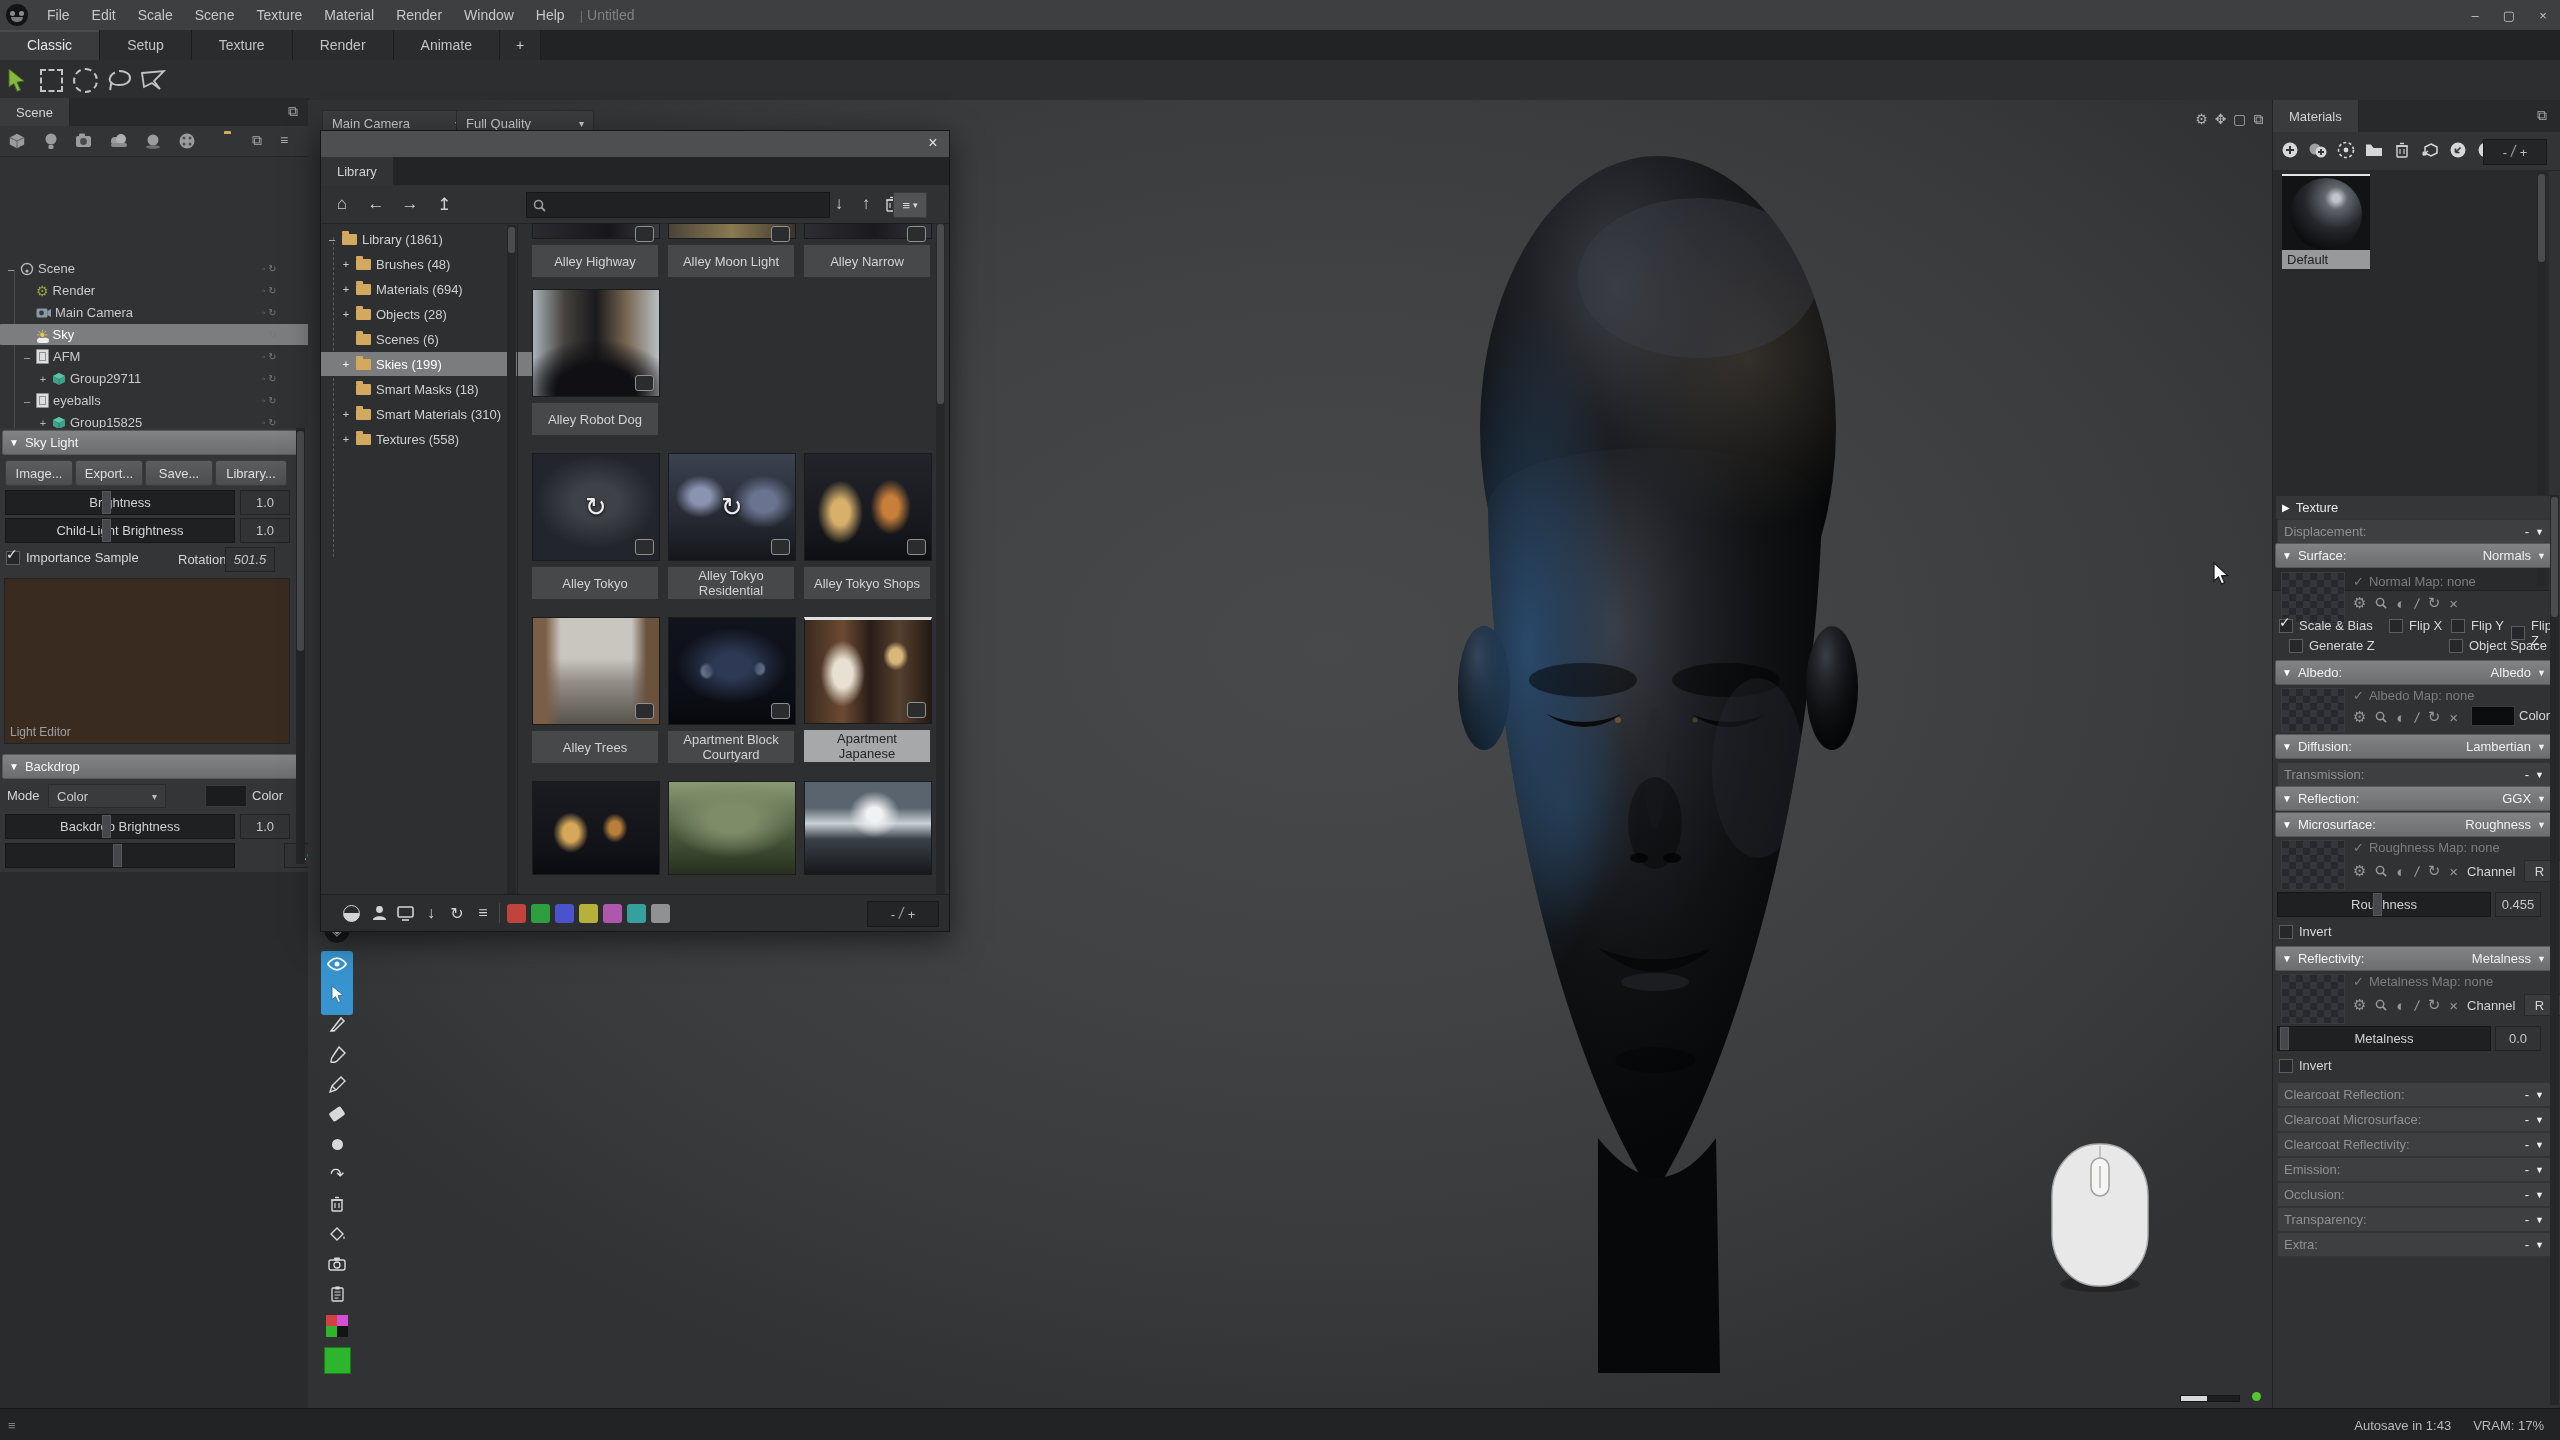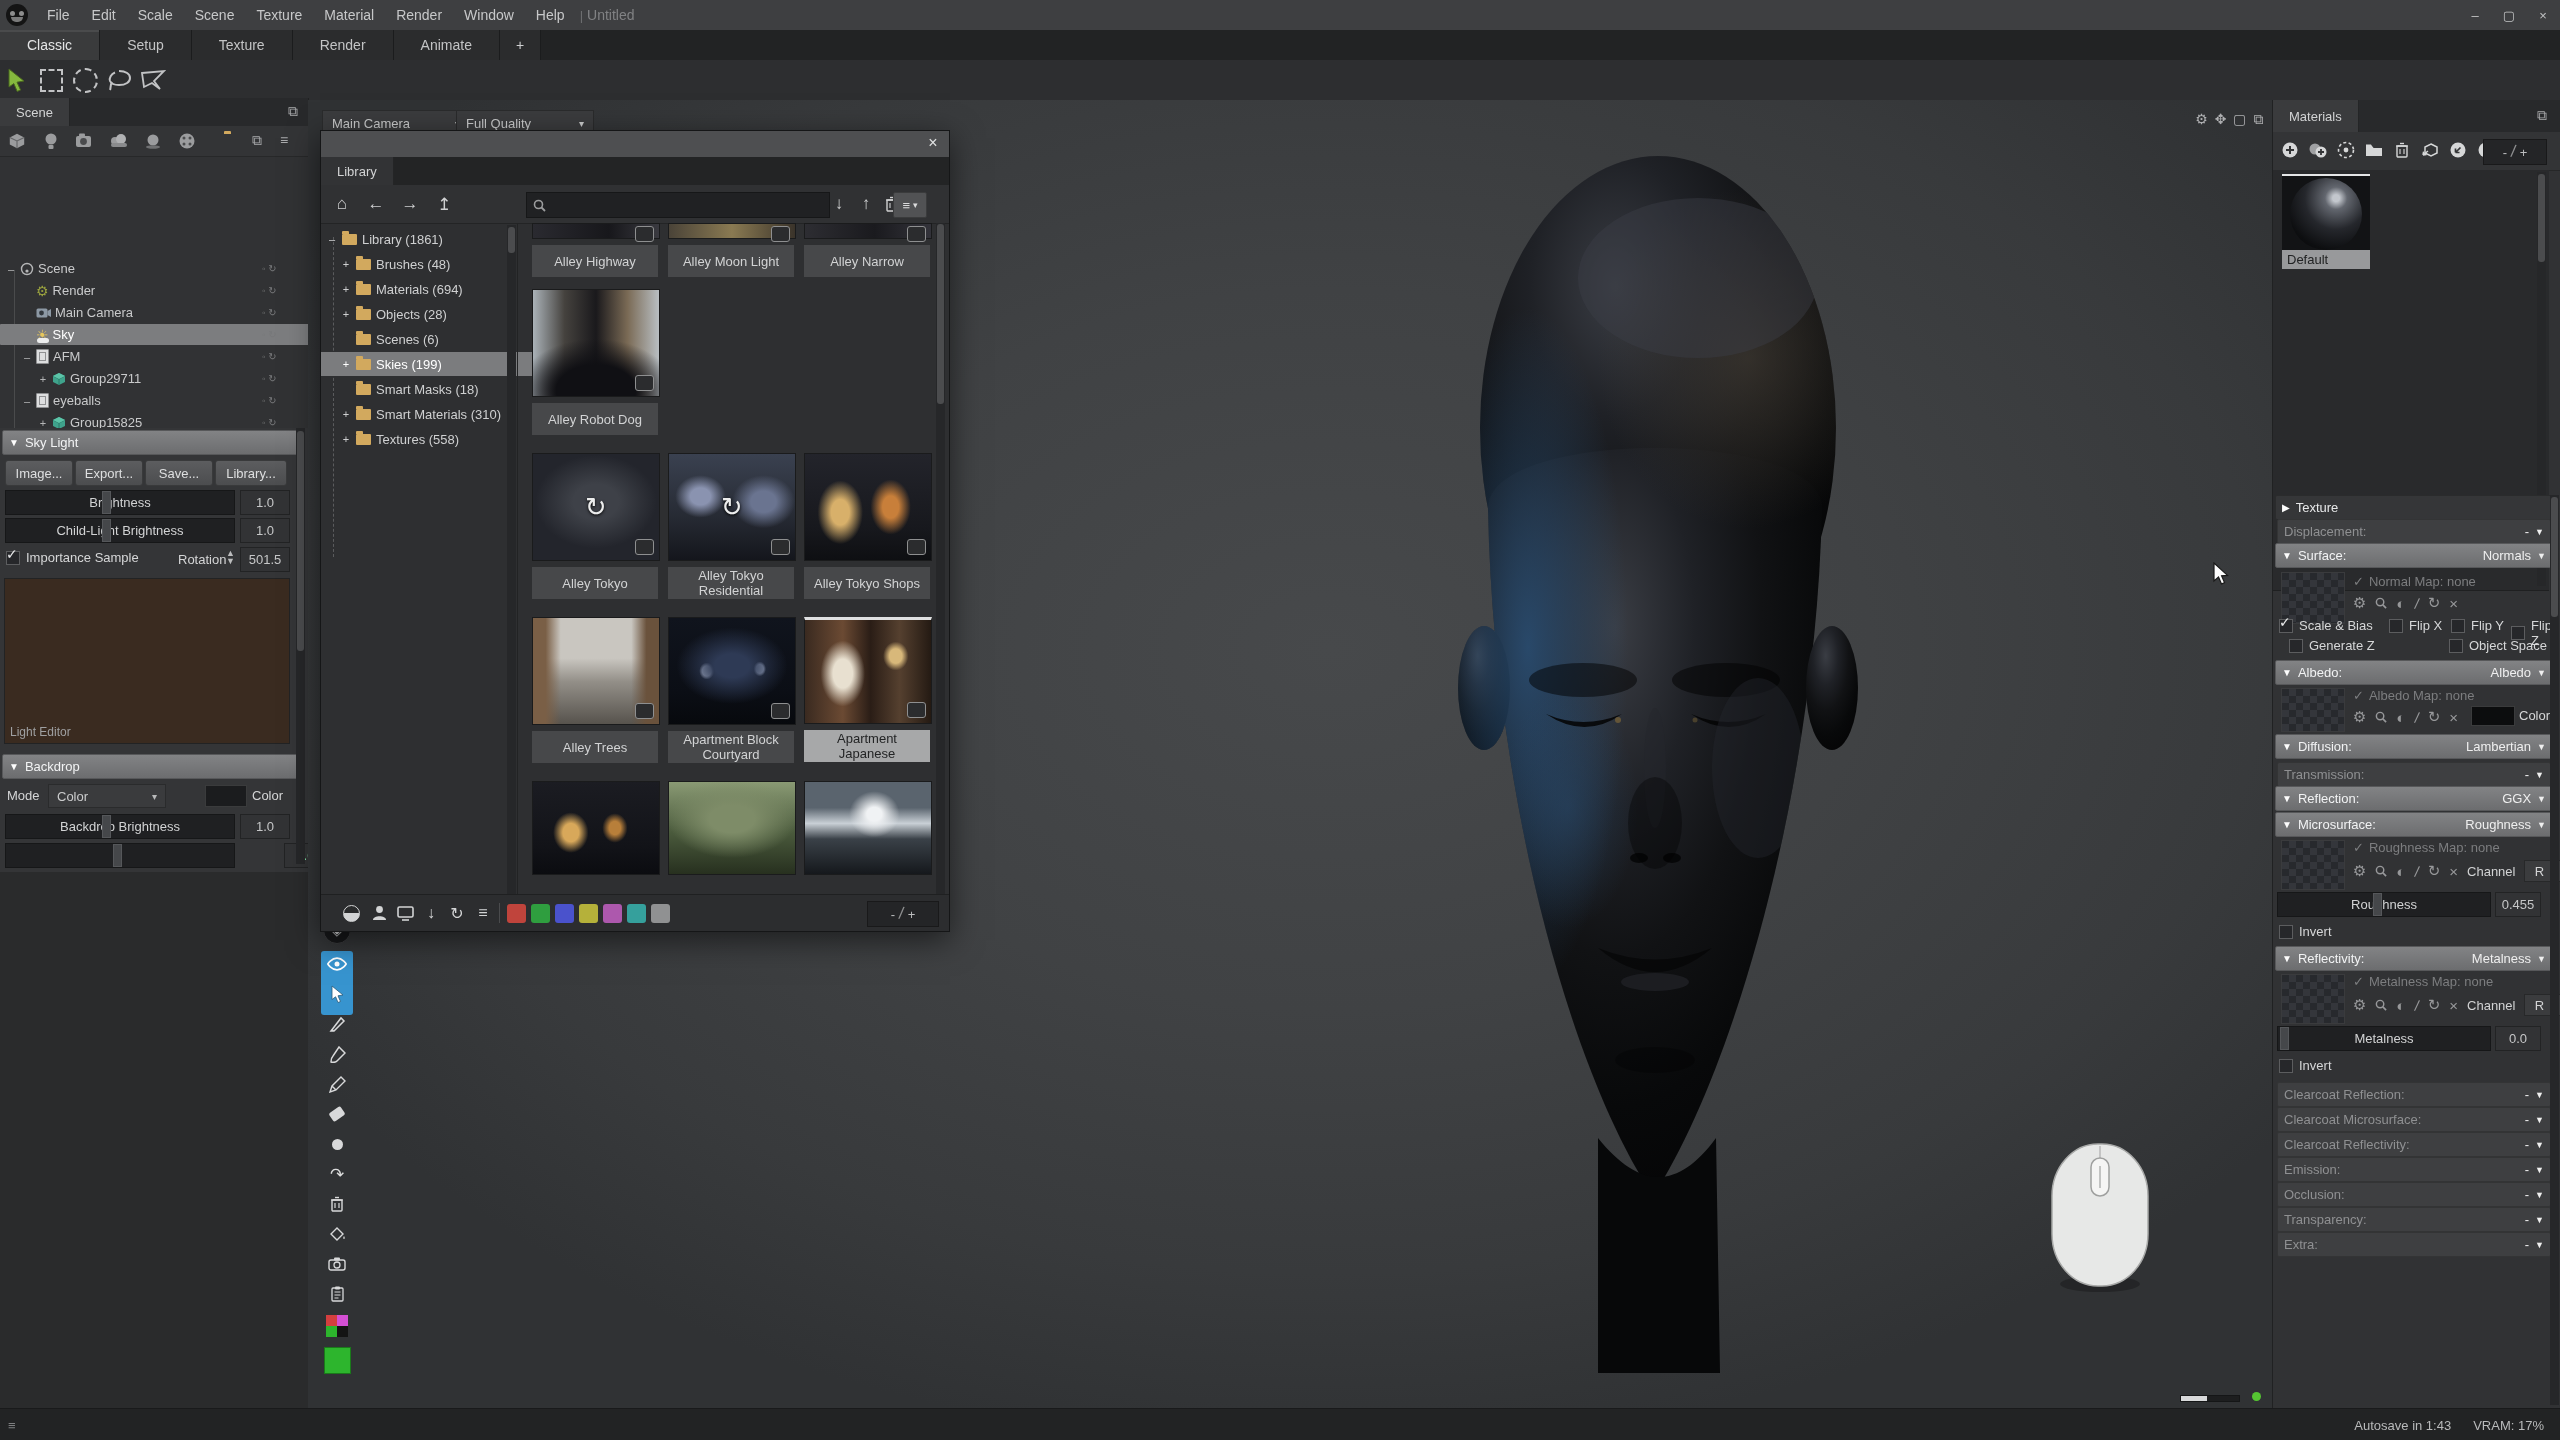--- a/index.html
+++ b/index.html
@@ -352,21 +352,21 @@
       <span class="handle" style="left:42%;"></span>
         <span>Child-Light Brightness</span>
     </div>
     <div class="valbox" style="position:absolute;left:240px;top:90px;width:48px;">1.0</div>
     <div class="ckrow" style="position:absolute;left:6px;top:122px;">
       <span class="cb on"></span>
         <span>Importance Sample</span>
     </div>
     <span class="abs" style="left:178px;top:124px;color:#d4d5d6;">Rotation</span>
     <span class="abs" style="left:226px;top:121px;color:#bcbdbe;font-size:9px;line-height:8px;text-align:center;">▲<br>▼</span>
-    <div class="valbox" style="position:absolute;left:240px;top:119px;width:48px;">501.5</div>
+    <div class="valbox" style="position:absolute;left:225px;top:119px;width:48px;font-style:italic;">501.5</div>
     <div class="abs" style="left:4px;top:150px;width:284px;height:164px;border:1px solid #222324;
       background:
         radial-gradient(55px 70px at 26% 46%, #ece4d2 0 40%, rgba(236,228,210,0) 72%),
         radial-gradient(36px 56px at 13% 55%, #cfae80 0 40%, rgba(0,0,0,0) 70%),
         radial-gradient(80px 90px at 73% 42%, #8a6a4a 0 35%, rgba(0,0,0,0) 75%),
         radial-gradient(40px 60px at 90% 50%, #bfa079 0 35%, rgba(0,0,0,0) 70%),
         linear-gradient(180deg, #2b2018 0%, #4a362a 35%, #5d4433 55%, #3a2a20 80%, #191California2%, #1c140f 100%);
       background-color:#3a2b20;">
       <span style="position:absolute;left:5px;bottom:4px;color:#9fa0a2;font-size:12px;">Light Editor</span>
     </div>

